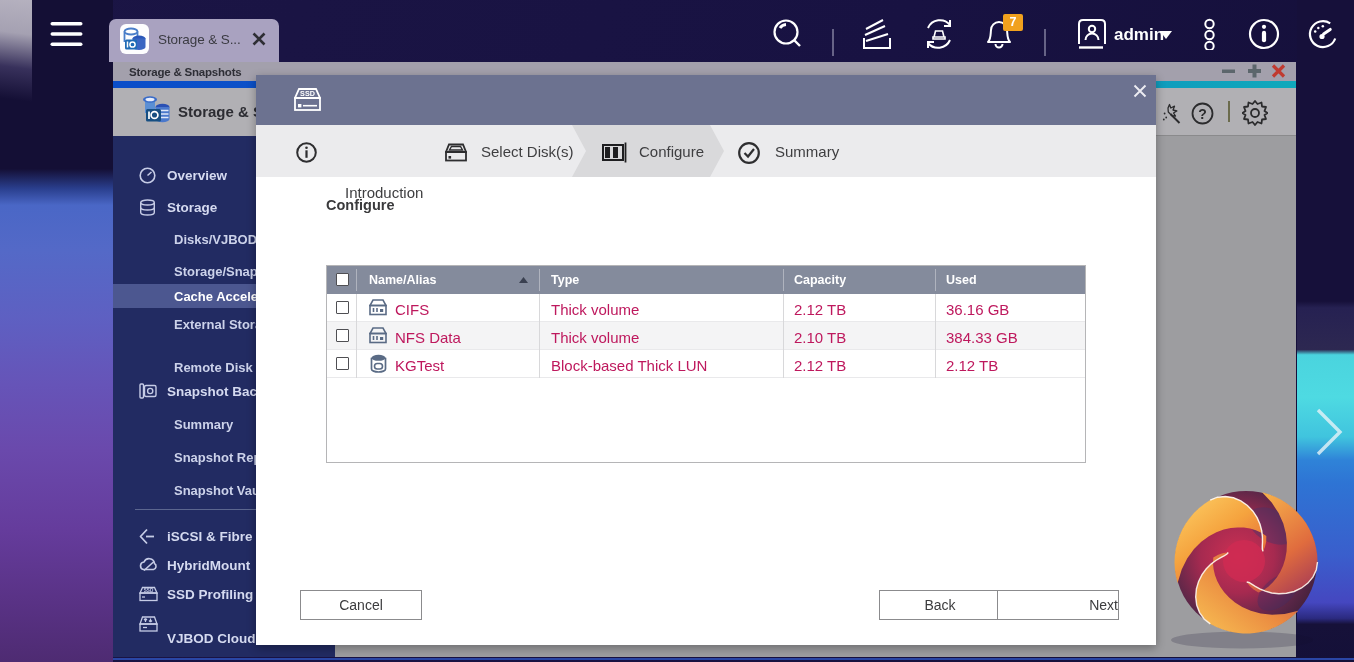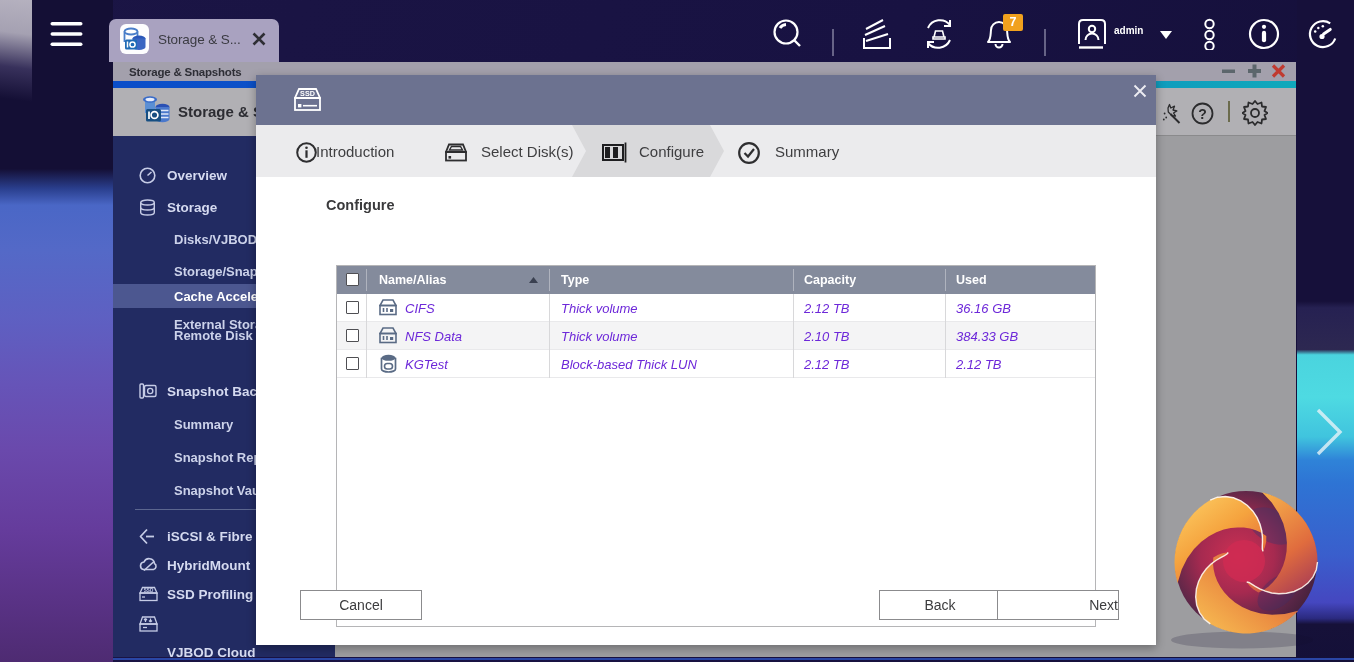--- a/index.html
+++ b/index.html
@@ -13,21 +13,21 @@
   #deskLeft { left:0; top:0; width:113px; height:662px;
     background:linear-gradient(180deg,#140f35 0%,#140f35 25.5%,#2a3f8e 28.5%,#4a67c6 31%,#5469c7 38%,#5e60c2 48%,#6654b8 58%,#6a49ac 68%,#653c9c 80%,#593285 91%,#4e2b72 100%); }
   #deskGlow { left:0; top:0; width:32px; height:112px;
     background:linear-gradient(187deg,#b5b1bf 0%,#a5a1b2 30%,rgba(110,100,150,0.4) 60%,rgba(23,17,60,0) 88%); }
   #deskRight { left:1297px; top:0; width:57px; height:662px;
     background:linear-gradient(180deg,#16103a 0%,#16103a 45.5%,#262152 46.5%,#2d2851 52.8%,#4ad4de 53.6%,#4edae2 60%,#40c4de 66%,#2f83d8 69.5%,#2e74d4 73%,#3a5ecc 84%,#4547c0 91%,#2b2a80 93.4%,#161139 94.3%,#141038 100%); }
   #chev { left:1313px; top:406px; width:34px; height:52px; }
 
   
   .ticon { top:18px; }
-  #adminTxt { left:1114px; top:25px; color:#fff; font-size:10px; font-weight:700; }
+  #adminTxt { left:1114px; top:25px; color:#fff; font-size:17px; font-weight:700; }
   .tdiv { top:29px; width:2px; height:27px; background:rgba(200,200,220,0.45); }
 
   
   #tab { left:109px; top:19px; width:170px; height:43px; background:#a9a2c0; border-radius:7px 7px 0 0; }
   #tabIcon { left:120px; top:24px; width:29px; height:30px; background:#fdfdfe; border-radius:6px; }
   #tabTxt { left:158px; top:32px; color:#3b3b42; font-size:13.5px; letter-spacing:-0.1px; }
   #tabX { left:252px; top:32px; width:14px; height:14px; }
 
   
   #winTitle { left:113px; top:62px; width:1183px; height:19px; background:#a3a0ac; }
@@ -53,25 +53,25 @@
   #mTitle { left:74px; top:14px; color:#fff; font-size:19px; font-weight:700; }
   #mX { left:877px; top:9px; width:14px; height:14px; }
   #wiz { left:0; top:50px; width:900px; height:52px; background:#ebebed; }
   #wizChev { left:316px; top:50px; width:153px; height:52px; }
   .wtxt { top:68px; color:#3e3e40; font-size:15px; }
 
   #cfgH { left:70px; top:122px; font-size:14.5px; font-weight:700; color:#3a3a3c; }
   #cfgS { left:70px; top:165px; font-size:13.5px; color:#3b3b3d; }
 
   
-  #tbl { left:80px; top:190px; width:760px; height:362px; border:1px solid #b5b5b7; background:#fff; }
+  #tbl { left:70px; top:190px; width:760px; height:198px; border:1px solid #b5b5b7; background:#fff; }
   #thead { left:0; top:0; width:758px; height:28px; background:#848b9c; }
   .th { top:7px; color:#fff; font-size:12.5px; font-weight:700; }
   .row { left:0; width:758px; height:28px; border-bottom:1px solid #e9e9eb; }
-  .cell { top:7px; font-size:13px; color:#6d28d9; white-space:nowrap;font-style:italic; }
+  .cell { top:7px; font-size:15px; color:#be185d; white-space:nowrap; }
   .cb { left:9px; top:7px; width:13px; height:13px; border:1.5px solid #4f4f53; border-radius:1px; background:#fff; }
   .colLine { top:0; width:1px; height:84px; background:#d8d8da; }
 
   .btn { top:515px; width:122px; height:30px; background:#fff; border:1px solid #8b8b8d;
     text-align:center; line-height:28px; font-size:14px; color:#3c3c3e; }
 
   
   #ballWrap { left:1168px; top:490px; width:156px; height:162px; }
 </style>
 </head>
@@ -203,30 +203,30 @@
 </svg>
 
 <div class="abs" id="sidebar"></div>
 <div class="abs" id="sbHi"></div>
 <div class="abs sbItem" style="top:168px;">Overview</div>
 <div class="abs sbItem" style="top:200px;">Storage</div>
 <div class="abs sbSub" style="top:232px;">Disks/VJBOD</div>
 <div class="abs sbSub" style="top:264px;">Storage/Snap</div>
 <div class="abs sbSub" style="top:289px; color:#fff;">Cache Acceler</div>
 <div class="abs sbSub" style="top:317px;">External Stora</div>
-<div class="abs sbSub" style="top:328px;">Remote Disk</div>
+<div class="abs sbSub" style="top:360px;">Remote Disk</div>
 <div class="abs sbItem" style="top:384px;">Snapshot Bac</div>
 <div class="abs sbSub" style="top:417px;">Summary</div>
 <div class="abs sbSub" style="top:450px;">Snapshot Rep</div>
 <div class="abs sbSub" style="top:483px;">Snapshot Vau</div>
 <div class="abs" id="sbDiv"></div>
 <div class="abs sbItem" style="top:529px;">iSCSI &amp; Fibre C</div>
 <div class="abs sbItem" style="top:558px;">HybridMount</div>
 <div class="abs sbItem" style="top:587px;">SSD Profiling T</div>
-<div class="abs sbItem" style="top:645px;">VJBOD Cloud</div>
+<div class="abs sbItem" style="top:631px;">VJBOD Cloud</div>
 
 <svg class="abs sbIcon" style="top:167px;" width="17" height="17" viewBox="0 0 17 17">
   <circle cx="8.5" cy="8.5" r="7.3" fill="none" stroke="#c6cce6" stroke-width="1.6"></circle>
   <line x1="8.5" y1="8.5" x2="12.5" y2="5" stroke="#c6cce6" stroke-width="1.6"></line>
 </svg>
 <svg class="abs sbIcon" style="top:199px;" width="17" height="17" viewBox="0 0 17 17">
   <ellipse cx="8.5" cy="3.5" rx="6.8" ry="2.5" fill="none" stroke="#c6cce6" stroke-width="1.4"></ellipse>
   <path d="M1.7 3.5 L1.7 13.5 A6.8 2.5 0 0 0 15.3 13.5 L15.3 3.5" fill="none" stroke="#c6cce6" stroke-width="1.4"></path>
   <path d="M1.7 8.5 A6.8 2.5 0 0 0 15.3 8.5" fill="none" stroke="#c6cce6" stroke-width="1.4"></path>
 </svg>
@@ -274,21 +274,21 @@
 
   <div class="abs" id="wiz"></div>
   <svg class="abs" id="wizChev" viewBox="0 0 153 52">
       <polygon points="0,0 138,0 152,26 138,52 0,52 14,26" fill="#d9d9db"></polygon>
     </svg>
   <svg class="abs" style="left:40px; top:67px;" width="21" height="21" viewBox="0 0 21 21">
     <circle cx="10.5" cy="10.5" r="9.3" fill="none" stroke="#2e2e30" stroke-width="2"></circle>
     <circle cx="10.5" cy="5.8" r="1.3" fill="#2e2e30"></circle>
     <rect x="9.4" y="8.3" width="2.2" height="7.5" fill="#2e2e30"></rect>
   </svg>
-  <div class="abs wtxt" style="left:60px;">Introduction</div>
+  <div class="abs wtxt" style="left:89px;margin-top:41px;">Introduction</div>
   <svg class="abs" style="left:189px; top:68px;" width="22" height="19" viewBox="0 0 22 19">
     <path d="M4 1.5 L18 1.5 L21 9 L1 9 Z" fill="none" stroke="#2e2e30" stroke-width="1.8"></path>
     <path d="M6.5 3.5 L15.5 3.5 L17.5 7 L4.5 7 Z" fill="none" stroke="#2e2e30" stroke-width="1.4"></path>
     <rect x="1" y="9" width="20" height="8.5" fill="none" stroke="#2e2e30" stroke-width="1.8"></rect>
     <rect x="3.5" y="13" width="2.6" height="2.6" fill="#2e2e30"></rect>
   </svg>
   <div class="abs wtxt" style="left:225px;">Select Disk(s)</div>
   <svg class="abs" style="left:346px; top:67px;" width="25" height="21" viewBox="0 0 25 21">
     <rect x="1" y="3" width="20" height="15" fill="none" stroke="#1e1e20" stroke-width="2"></rect>
     <rect x="3" y="5" width="5" height="11" fill="#1e1e20"></rect>

